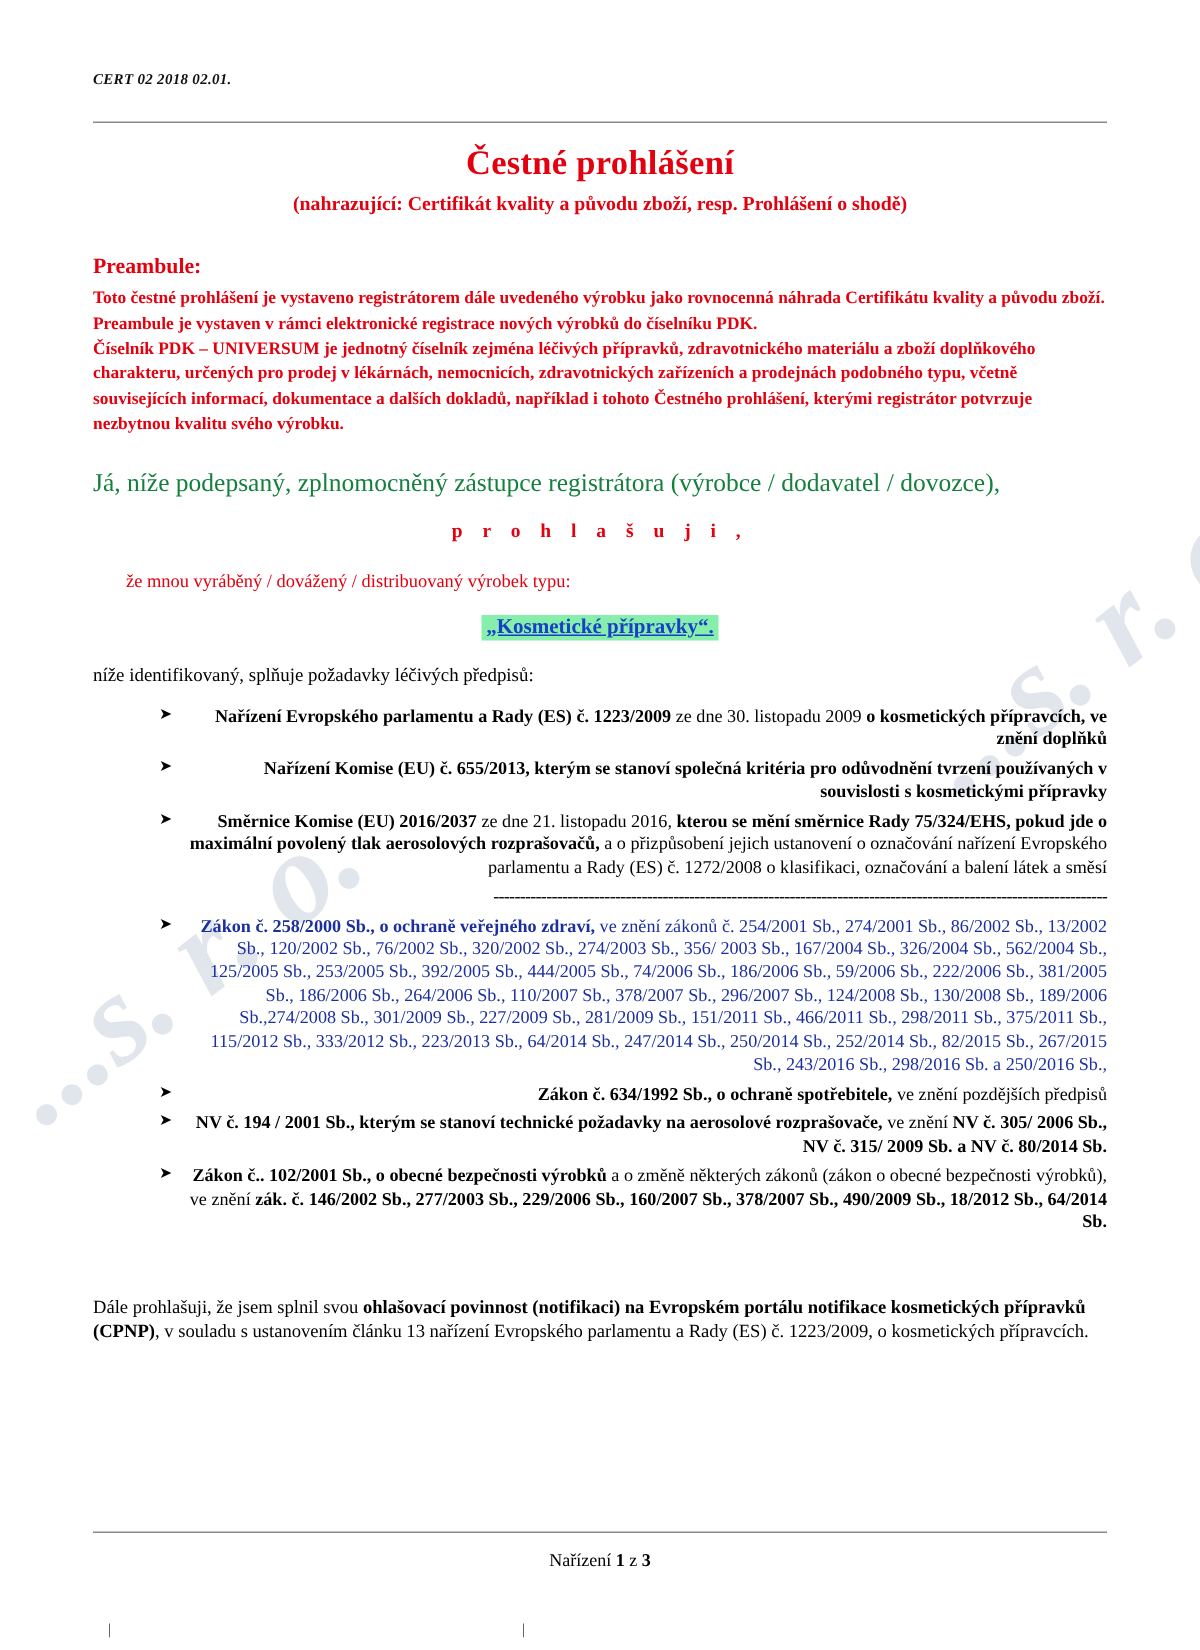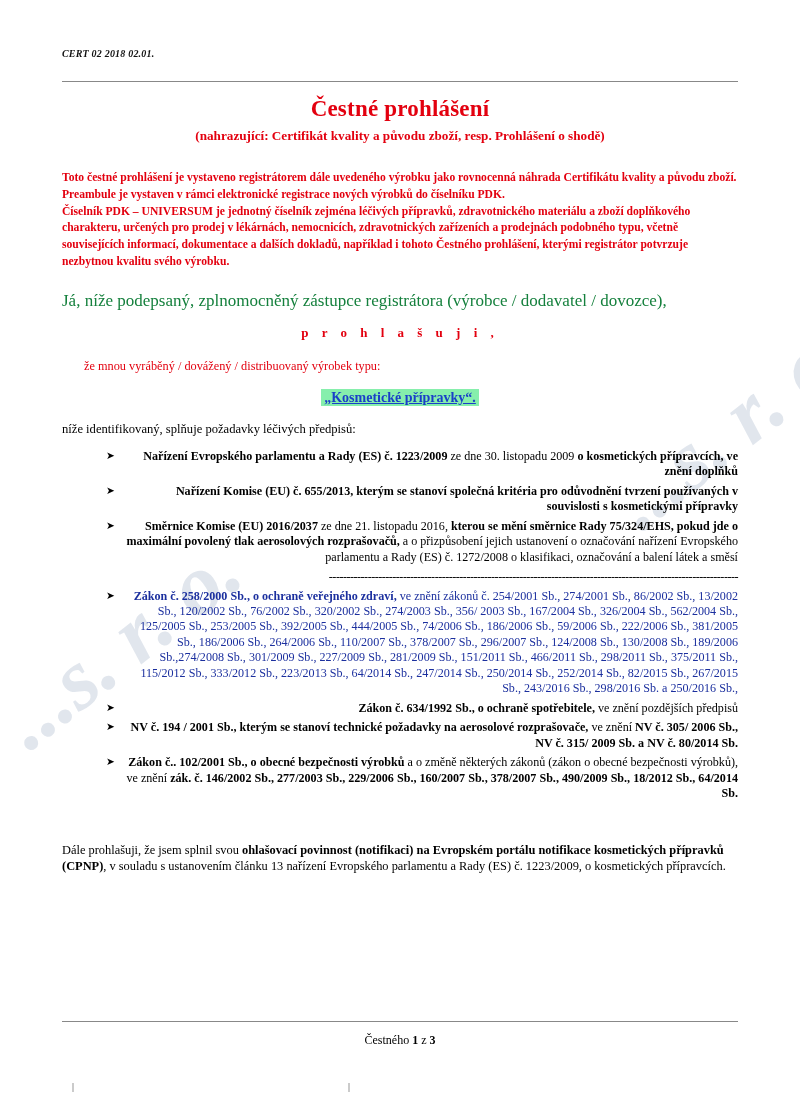--- a/index.html
+++ b/index.html
@@ -200,20 +200,21 @@
 
   <div class="content">
 
     <div class="header-code">CERT 02 2018 02.01.</div>
 
     <hr class="rule">
 
     <div class="title">Čestné prohlášení</div>
     <div class="subtitle">(nahrazující: Certifikát kvality a původu zboží, resp. Prohlášení o shodě)</div>
 
+    <div class="preamble-head">Preambule:</div>
     <div class="preamble-body">
       <p>Toto čestné prohlášení je vystaveno registrátorem dále uvedeného výrobku jako rovnocenná náhrada Certifikátu kvality a původu zboží.</p>
       <p>Preambule je vystaven v rámci elektronické registrace nových výrobků do číselníku PDK.</p>
       <p>Číselník PDK – UNIVERSUM je jednotný číselník zejména léčivých přípravků, zdravotnického materiálu a zboží doplňkového charakteru, určených pro prodej v lékárnách, nemocnicích, zdravotnických zařízeních a prodejnách podobného typu, včetně souvisejících informací, dokumentace a dalších dokladů, například i tohoto Čestného prohlášení, kterými registrátor potvrzuje nezbytnou kvalitu svého výrobku.</p>
     </div>
 
     <div class="red-center">Já, níže podepsaný, zplnomocněný zástupce registrátora (výrobce / dodavatel / dovozce),</div>
 
     <div class="declare">p r o h l a š u j i ,</div>
 
@@ -235,18 +236,18 @@
         <li><span class="b">NV č. 194 / 2001 Sb., kterým se stanoví technické požadavky na aerosolové rozprašovače, </span><span>ve znění </span><span class="b">NV č. 305/ 2006 Sb., NV č. 315/ 2009 Sb. a NV č. 80/2014 Sb.</span></li>
         <li><span class="b">Zákon č.. 102/2001 Sb., o obecné bezpečnosti výrobků </span><span>a o změně některých zákonů (zákon o obecné bezpečnosti výrobků), ve znění </span><span class="b">zák. č. 146/2002 Sb., 277/2003 Sb., 229/2006 Sb., 160/2007 Sb., 378/2007 Sb., 490/2009 Sb., 18/2012 Sb., 64/2014 Sb.</span></li>
       </ul>
 
     <div class="closing" id="closing"><span>Dále prohlašuji, že jsem splnil svou </span><span class="b">ohlašovací povinnost (notifikaci) na Evropském portálu notifikace kosmetických přípravků (CPNP)</span><span>, v souladu s ustanovením článku 13 nařízení Evropského parlamentu a Rady (ES) č. 1223/2009, o kosmetických přípravcích.</span></div>
 
   </div>
 
   <hr class="footer-rule">
   <div class="footer">
-    <span>Čestného </span><span class="pg">1</span><span> z </span><span class="pg">3</span>
+    <span>Nařízení </span><span class="pg">1</span><span> z </span><span class="pg">3</span>
   </div>
   <div class="tick-left">|</div>
   <div class="tick-right">|</div>
 
 </div>
 
 </body></html>

